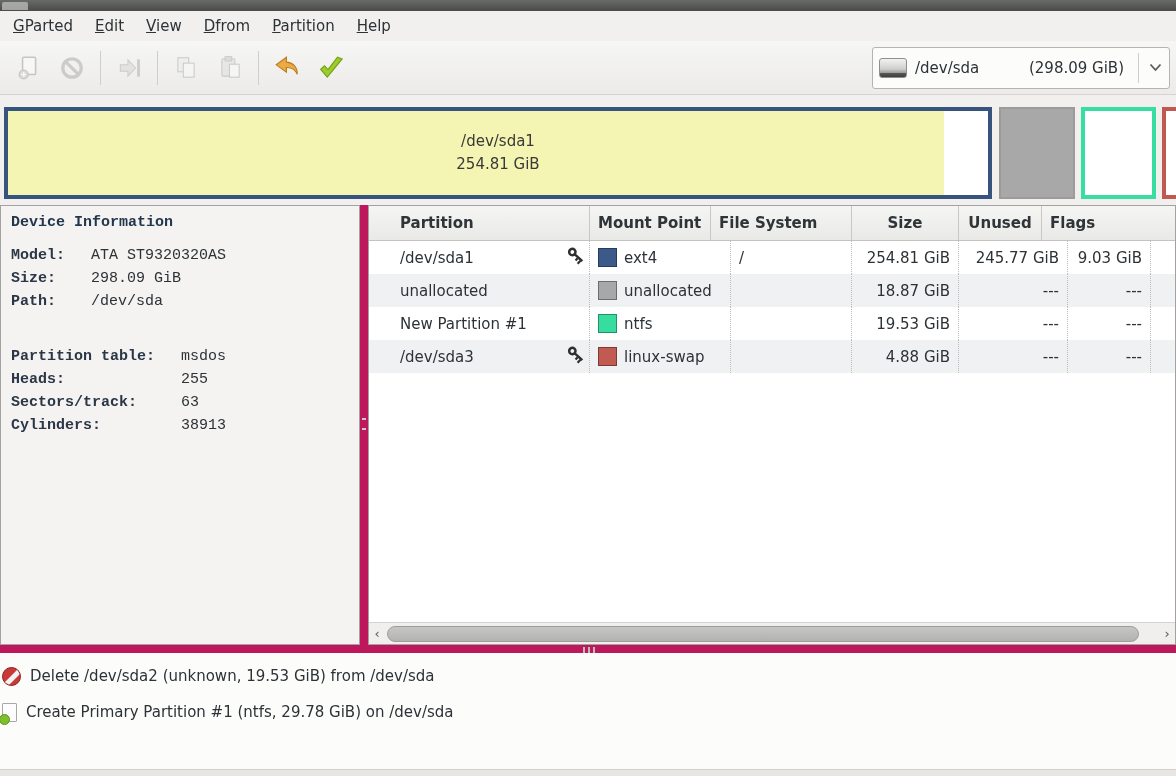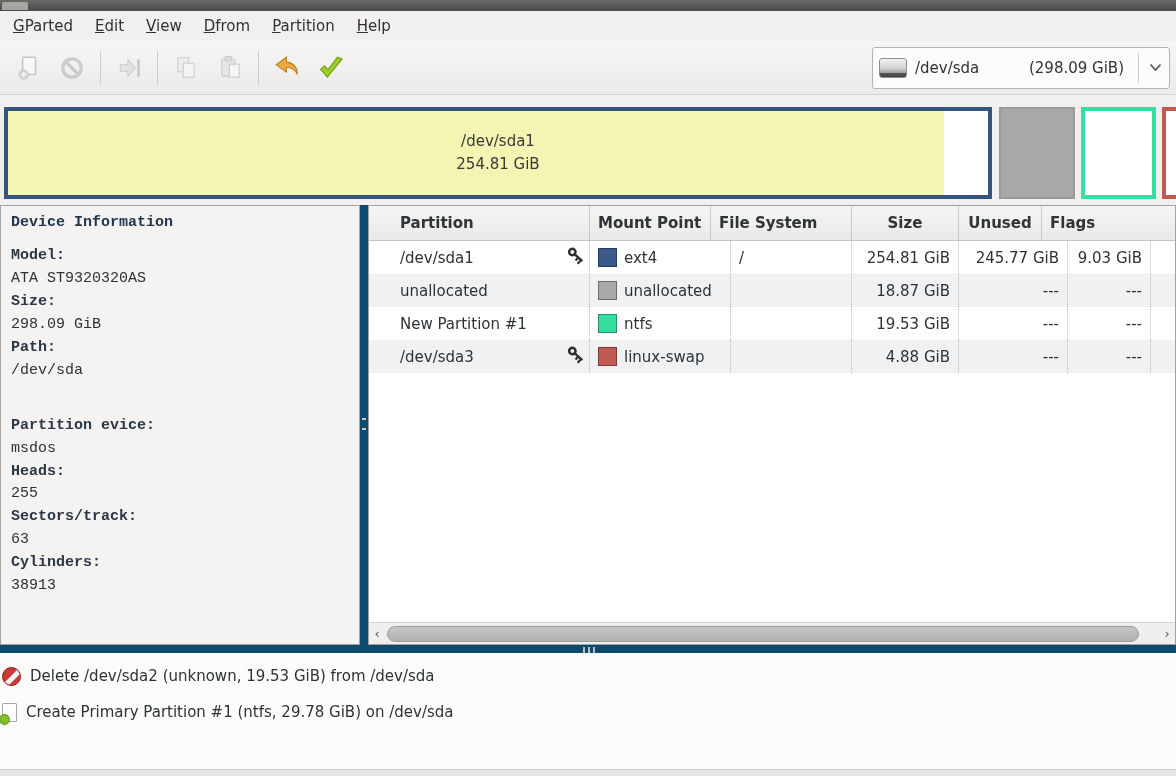--- a/index.html
+++ b/index.html
@@ -1,18 +1,18 @@
 <!DOCTYPE html>
 <html><head>
 <meta charset="utf-8">
 <style>
   * { margin:0; padding:0; box-sizing:border-box; }
   html,body { width:1176px; height:776px; overflow:hidden; }
   body { font-family:"DejaVu Sans","Liberation Sans",sans-serif; font-size:15px; color:#2d3236; background:#f1f0ee; }
-  .screen { position:relative; width:1176px; height:776px; overflow:hidden; background:#0c4a6e; }
+  .screen { position:relative; width:1176px; height:776px; overflow:hidden; background:#be185d; }
 
   
   .top-strip { height:11px; background:linear-gradient(#6a6a68,#4a4a48); position:relative; }
   .top-strip .chrome-chip { position:absolute; left:2px; top:2px; width:26px; height:8px; background:#b9b9b7; border-radius:2px 2px 0 0; opacity:.8; }
 
   
   .menubar { height:30px; background:#f1f0ee; display:flex; align-items:center; padding-left:2px; }
   .menu-item { padding:4px 11px; cursor:default; }
   .menu-item .mn { text-decoration:underline; }
 
@@ -37,21 +37,21 @@
   .dblock.b-ext4 .used-fill { position:absolute; left:0; top:0; bottom:0; width:936px; background:#f4f5b2; }
   .dblock.b-unalloc { left:999px; width:76px; background:#a8a8a8; border:2px solid #9b9b9b; }
   .dblock.b-ntfs { left:1081px; width:75px; border:4px solid #38dda1; }
   .dblock.b-swap { left:1162px; width:40px; border:4px solid #c05a50; }
   .dblock .dlabel { position:absolute; inset:0; display:flex; flex-direction:column; align-items:center; justify-content:center; line-height:1.55; color:#3a3a38; }
 
   
   .main { position:absolute; left:0; top:205px; width:1176px; height:440px; display:flex; }
   .device-panel { width:360px; height:440px; background:#f4f3f1; border:1px solid #a3a2a0; padding:8px 10px; overflow:hidden;font-family:Liberation Mono, monospace; }
   .device-title { font-weight:bold; color:#22374e; margin-bottom:14px; }
-  .di-row { display:flex; line-height:1.53;flex-direction:column; }
+  .di-row { display:flex; line-height:1.53; }
   .di-row .lab { font-weight:bold; color:#2b3646; }
   .di-row.g1 .lab { width:80px; }
   .di-row.g2 .lab { width:170px; }
   .di-gap { height:32px; }
   .vsplit { width:8px; position:relative; }
   .vsplit .vgrip { position:absolute; left:2px; top:213px; width:4px; height:12px; border-top:2px solid #c9c8c6; border-bottom:2px solid #c9c8c6; }
 
   .table-panel { width:808px; height:440px; background:#ffffff; border:1px solid #a3a2a0; position:relative; overflow:hidden; }
   .thead { display:flex; height:35px; background:linear-gradient(#f5f5f3,#e9e9e7); border-bottom:1px solid #c4c3c1; width:863px; }
   .th { font-weight:bold; color:#2f3438; display:flex; align-items:center; border-right:1px solid #c9c8c6; padding:0 8px; white-space:nowrap; overflow:hidden; }
@@ -210,21 +210,21 @@
       <div class="di-row g1">
           <span class="lab">Size:</span>
           <span>298.09 GiB</span>
         </div>
       <div class="di-row g1">
           <span class="lab">Path:</span>
           <span>/dev/sda</span>
         </div>
       <div class="di-gap"></div>
       <div class="di-row g2">
-          <span class="lab">Partition evice:</span>
+          <span class="lab">Partition table:</span>
           <span>msdos</span>
         </div>
       <div class="di-row g2">
           <span class="lab">Heads:</span>
           <span>255</span>
         </div>
       <div class="di-row g2">
           <span class="lab">Sectors/track:</span>
           <span>63</span>
         </div>

